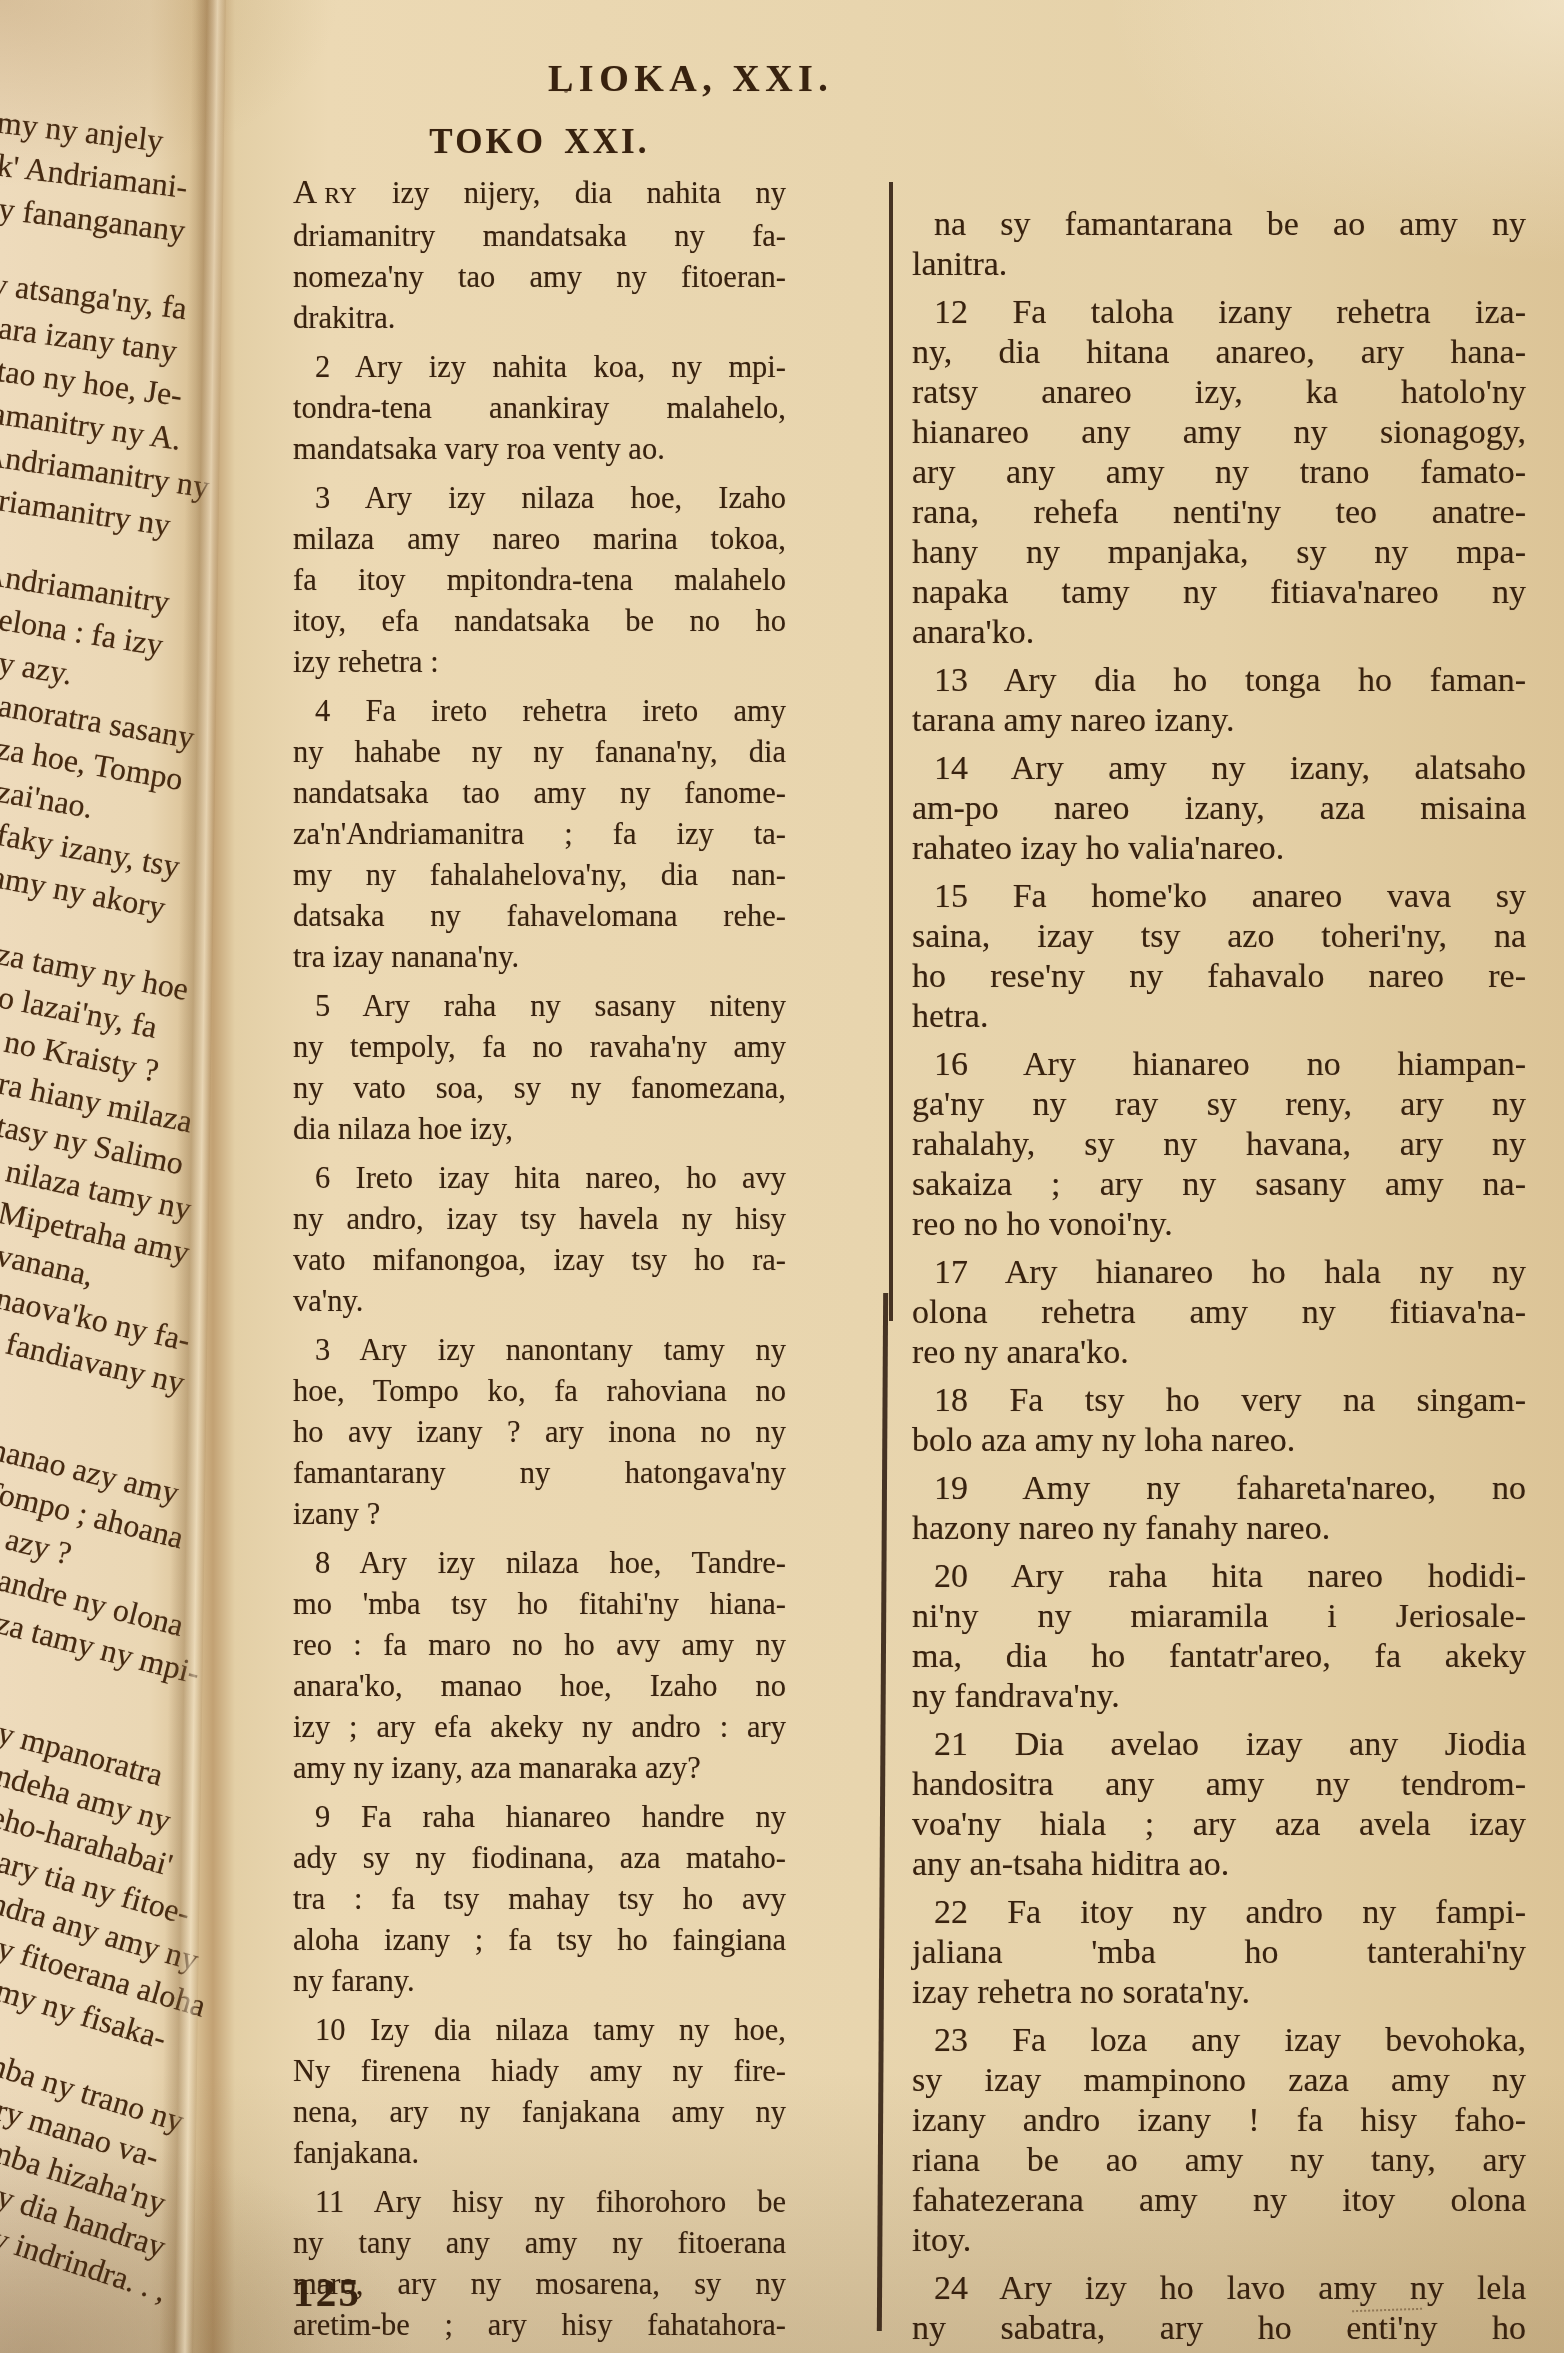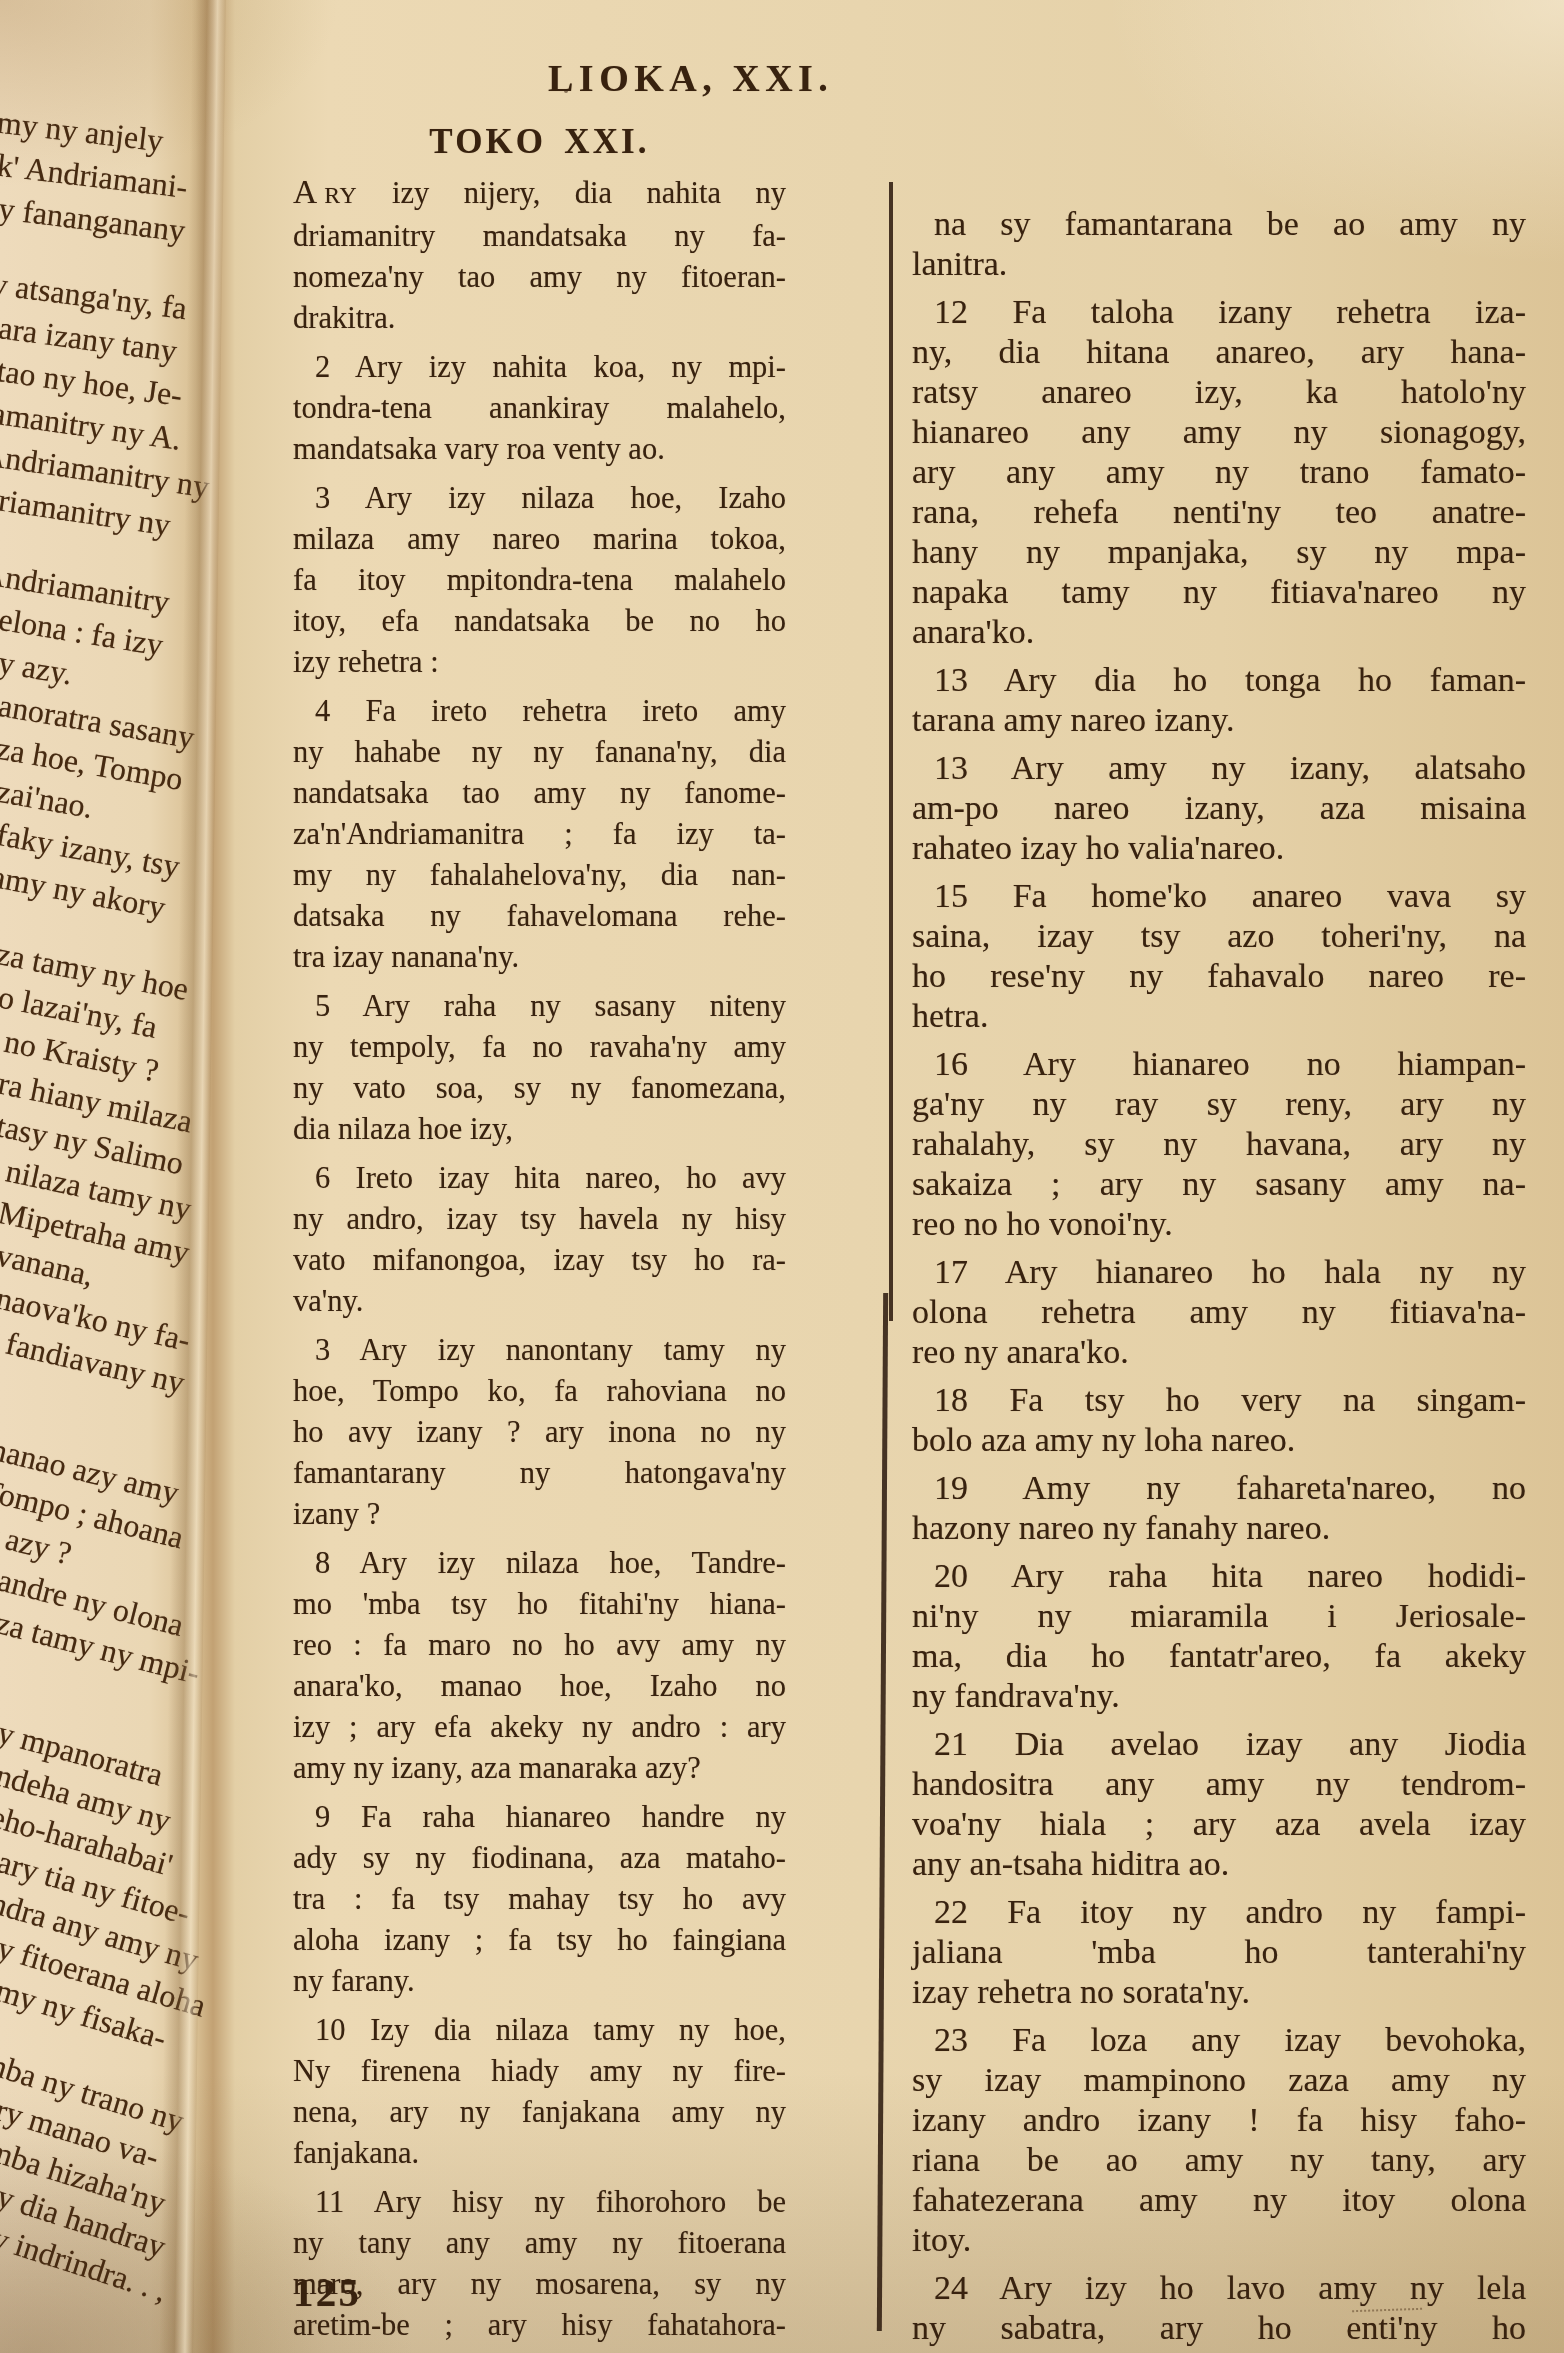--- a/index.html
+++ b/index.html
@@ -238,21 +238,21 @@
         <div class="line">rana, rehefa nenti'ny teo anatre-</div>
         <div class="line">hany ny mpanjaka, sy ny mpa-</div>
         <div class="line">napaka tamy ny fitiava'nareo ny</div>
         <div class="line last">anara'ko.</div>
       </div>
       <div class="verse">
         <div class="line vstart">13 Ary dia ho tonga ho faman-</div>
         <div class="line last">tarana amy nareo izany.</div>
       </div>
       <div class="verse">
-        <div class="line vstart">13 Ary amy ny izany, alatsaho</div>
+        <div class="line vstart">14 Ary amy ny izany, alatsaho</div>
         <div class="line">am-po nareo izany, aza misaina</div>
         <div class="line last">rahateo izay ho valia'nareo.</div>
       </div>
       <div class="verse">
         <div class="line vstart">15 Fa home'ko anareo vava sy</div>
         <div class="line">saina, izay tsy azo toheri'ny, na</div>
         <div class="line">ho rese'ny ny fahavalo nareo re-</div>
         <div class="line last">hetra.</div>
       </div>
       <div class="verse">

